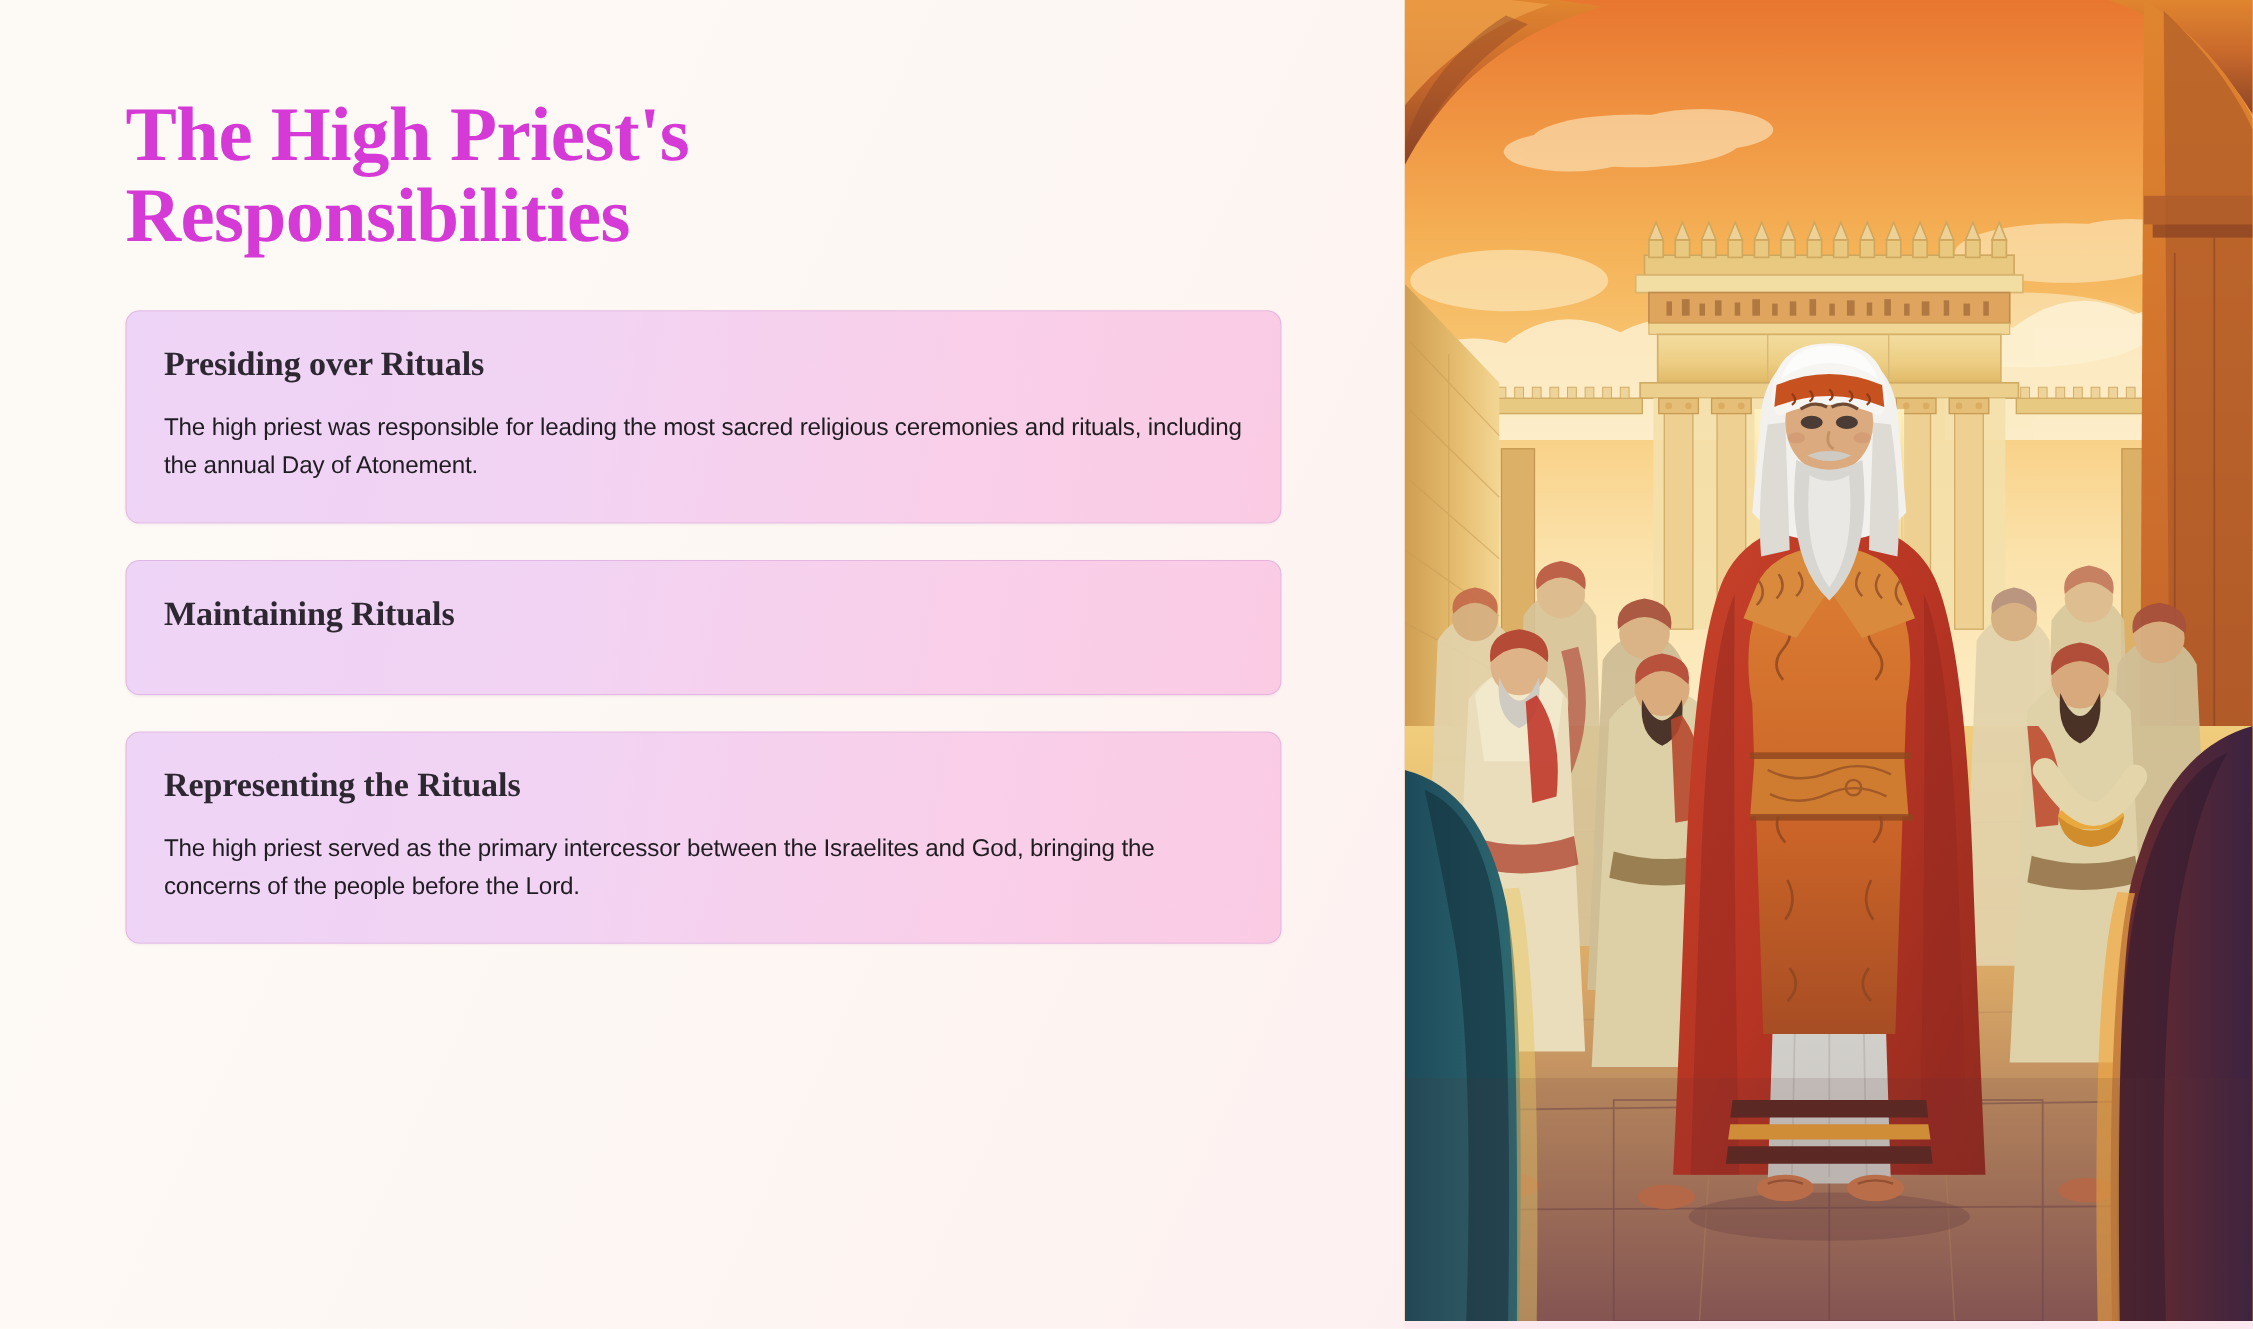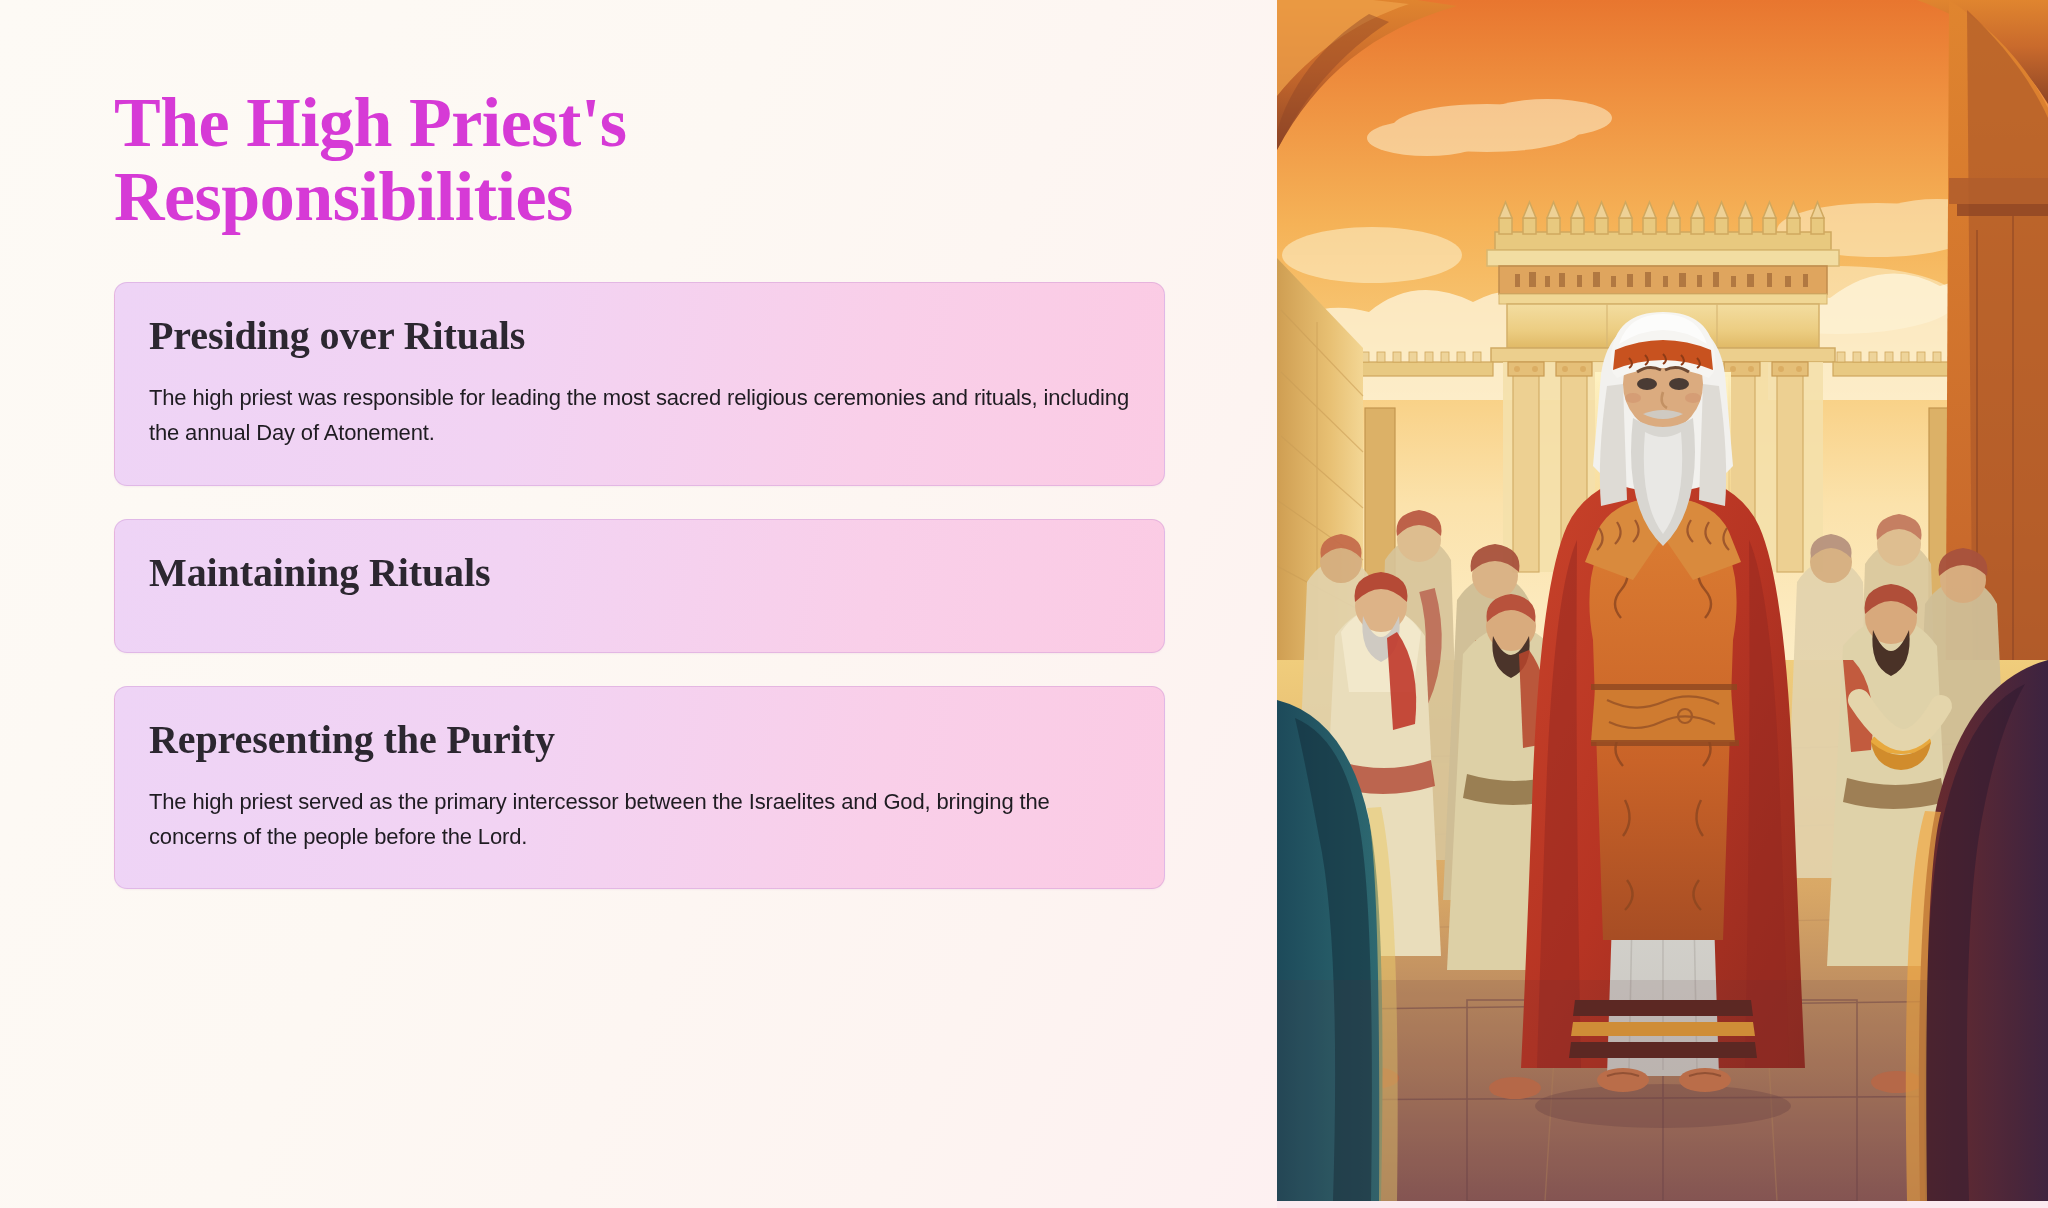--- a/index.html
+++ b/index.html
@@ -45,21 +45,21 @@
     border-radius:13px;
     border:1px solid rgba(206,150,212,0.45);
     background:linear-gradient(100deg, #eed4f6 0%, #f2d3f3 38%, #f9cfe9 72%, #fbcbe4 100%);
     padding:30px 34px 34px 34px;
     box-shadow:0 1px 2px rgba(150,90,160,0.07);
   }
 
   .card-title {
     font-family:"Liberation Serif", serif;
     font-weight:700;
-    font-size:40px;
+    font-size:31px;
     line-height:1.15;
     color:#2c2730;
     margin-bottom:22px;
     letter-spacing:-0.1px;
   }
 
   .card-body {
     font-family:"Liberation Sans", sans-serif;
     font-size:22px;
     line-height:1.58;
@@ -96,21 +96,21 @@
     <div class="card">
       <div class="card-title">Presiding over Rituals</div>
       <div class="card-body">The high priest was responsible for leading the most sacred religious ceremonies and rituals, including the annual Day of Atonement.</div>
     </div>
 
     <div class="card">
       <div class="card-title">Maintaining Rituals</div>
     </div>
 
     <div class="card">
-      <div class="card-title">Representing the Purity</div>
+      <div class="card-title">Representing the Rituals</div>
       <div class="card-body">The high priest served as the primary intercessor between the Israelites and God, bringing the concerns of the people before the Lord.</div>
     </div>
 
   </div>
 </div>
 
 <div id="illustration">
 <svg viewBox="0 0 771 1201" preserveAspectRatio="xMidYMid slice">
   <defs>
     <linearGradient id="sky" x1="0" y1="0" x2="0" y2="1">

